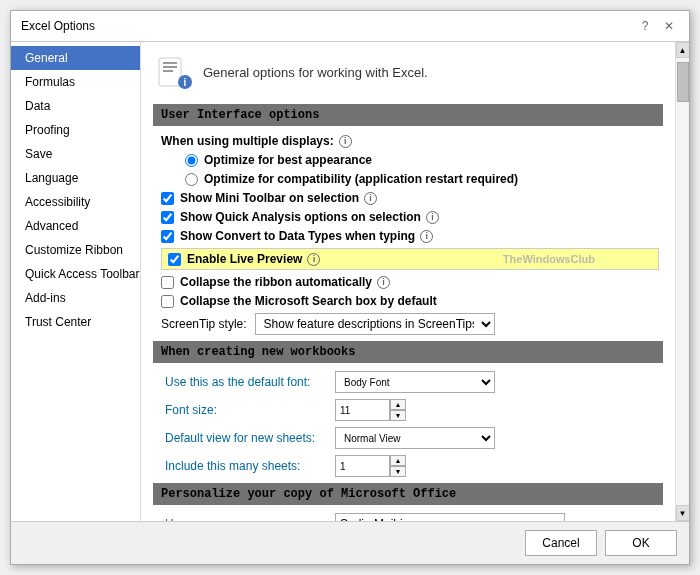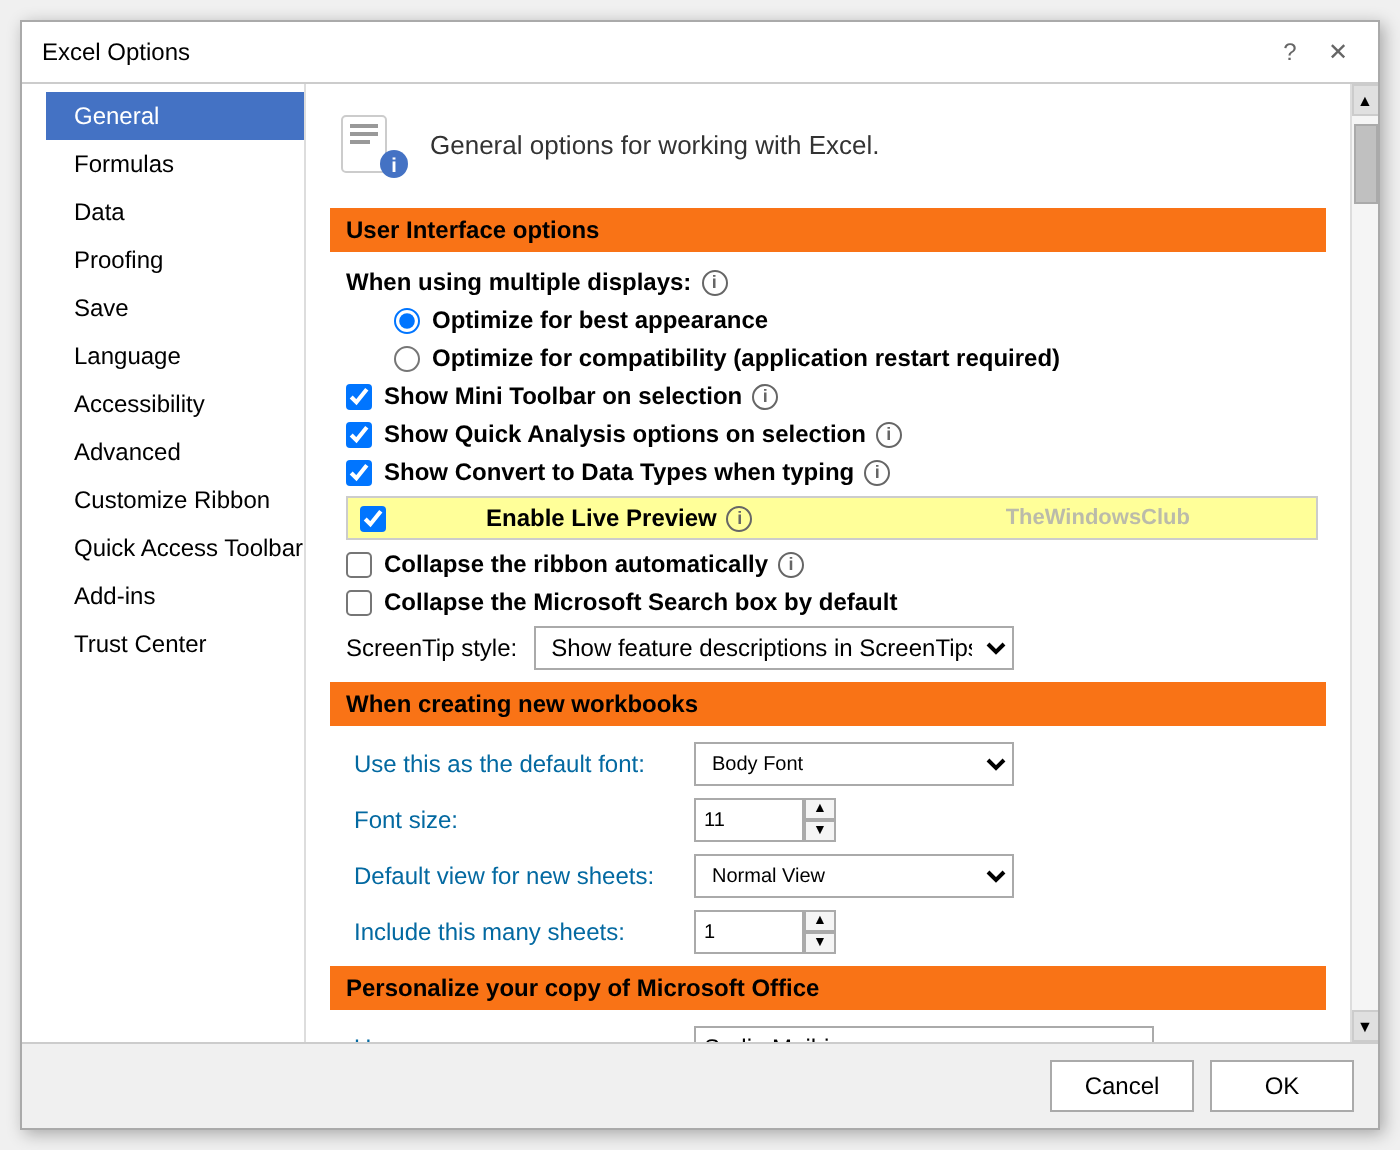--- a/index.html
+++ b/index.html
@@ -49,21 +49,20 @@
       font-size: 12px;
       display: flex;
       align-items: center;
       justify-content: center;
       color: #666;
     }
     .dialog-body {
       display: flex;
       flex: 1;
       overflow: hidden;
-      padding-left: 12px;
     }
     .sidebar {
       width: 130px;
       background: #fff;
       border-right: 1px solid #ddd;
       padding: 4px 0;
       flex-shrink: 0;
     }
     .sidebar-item {
       padding: 5px 14px;
@@ -86,28 +85,29 @@
       display: flex;
       align-items: center;
       margin-bottom: 14px;
       gap: 10px;
     }
     .main-header-text {
       font-size: 13px;
       color: #333;
     }
     .section-header {
-      background: #f97316;
+      background: #737373;
       padding: 4px 8px;
       font-size: 12px;
       font-weight: 600;
       color: #000;
       margin-bottom: 8px;
       margin-left: -4px;
       margin-right: -4px;
+      font-family: Liberation Mono, monospace;
     }
     .option-row {
       display: flex;
       align-items: center;
       margin-bottom: 5px;
       padding-left: 4px;
     }
     .option-row.indent { padding-left: 28px; }
     .radio-input { margin-right: 6px; cursor: pointer; }
     .check-input { margin-right: 6px; cursor: pointer; width: 13px; height: 13px; }
@@ -127,21 +127,20 @@
       margin-left: 2px;
     }
     .highlight-row {
       background: #ffff99;
       border: 1px solid #ccc;
       padding: 3px 6px;
       display: flex;
       align-items: center;
       margin-bottom: 5px;
       margin-left: 4px;
-      gap: 44px;
     }
     .screentip-row {
       display: flex;
       align-items: center;
       gap: 8px;
       margin-bottom: 5px;
       padding-left: 4px;
     }
     .screentip-label { font-size: 12px; text-align: right; }
     .select-box {

